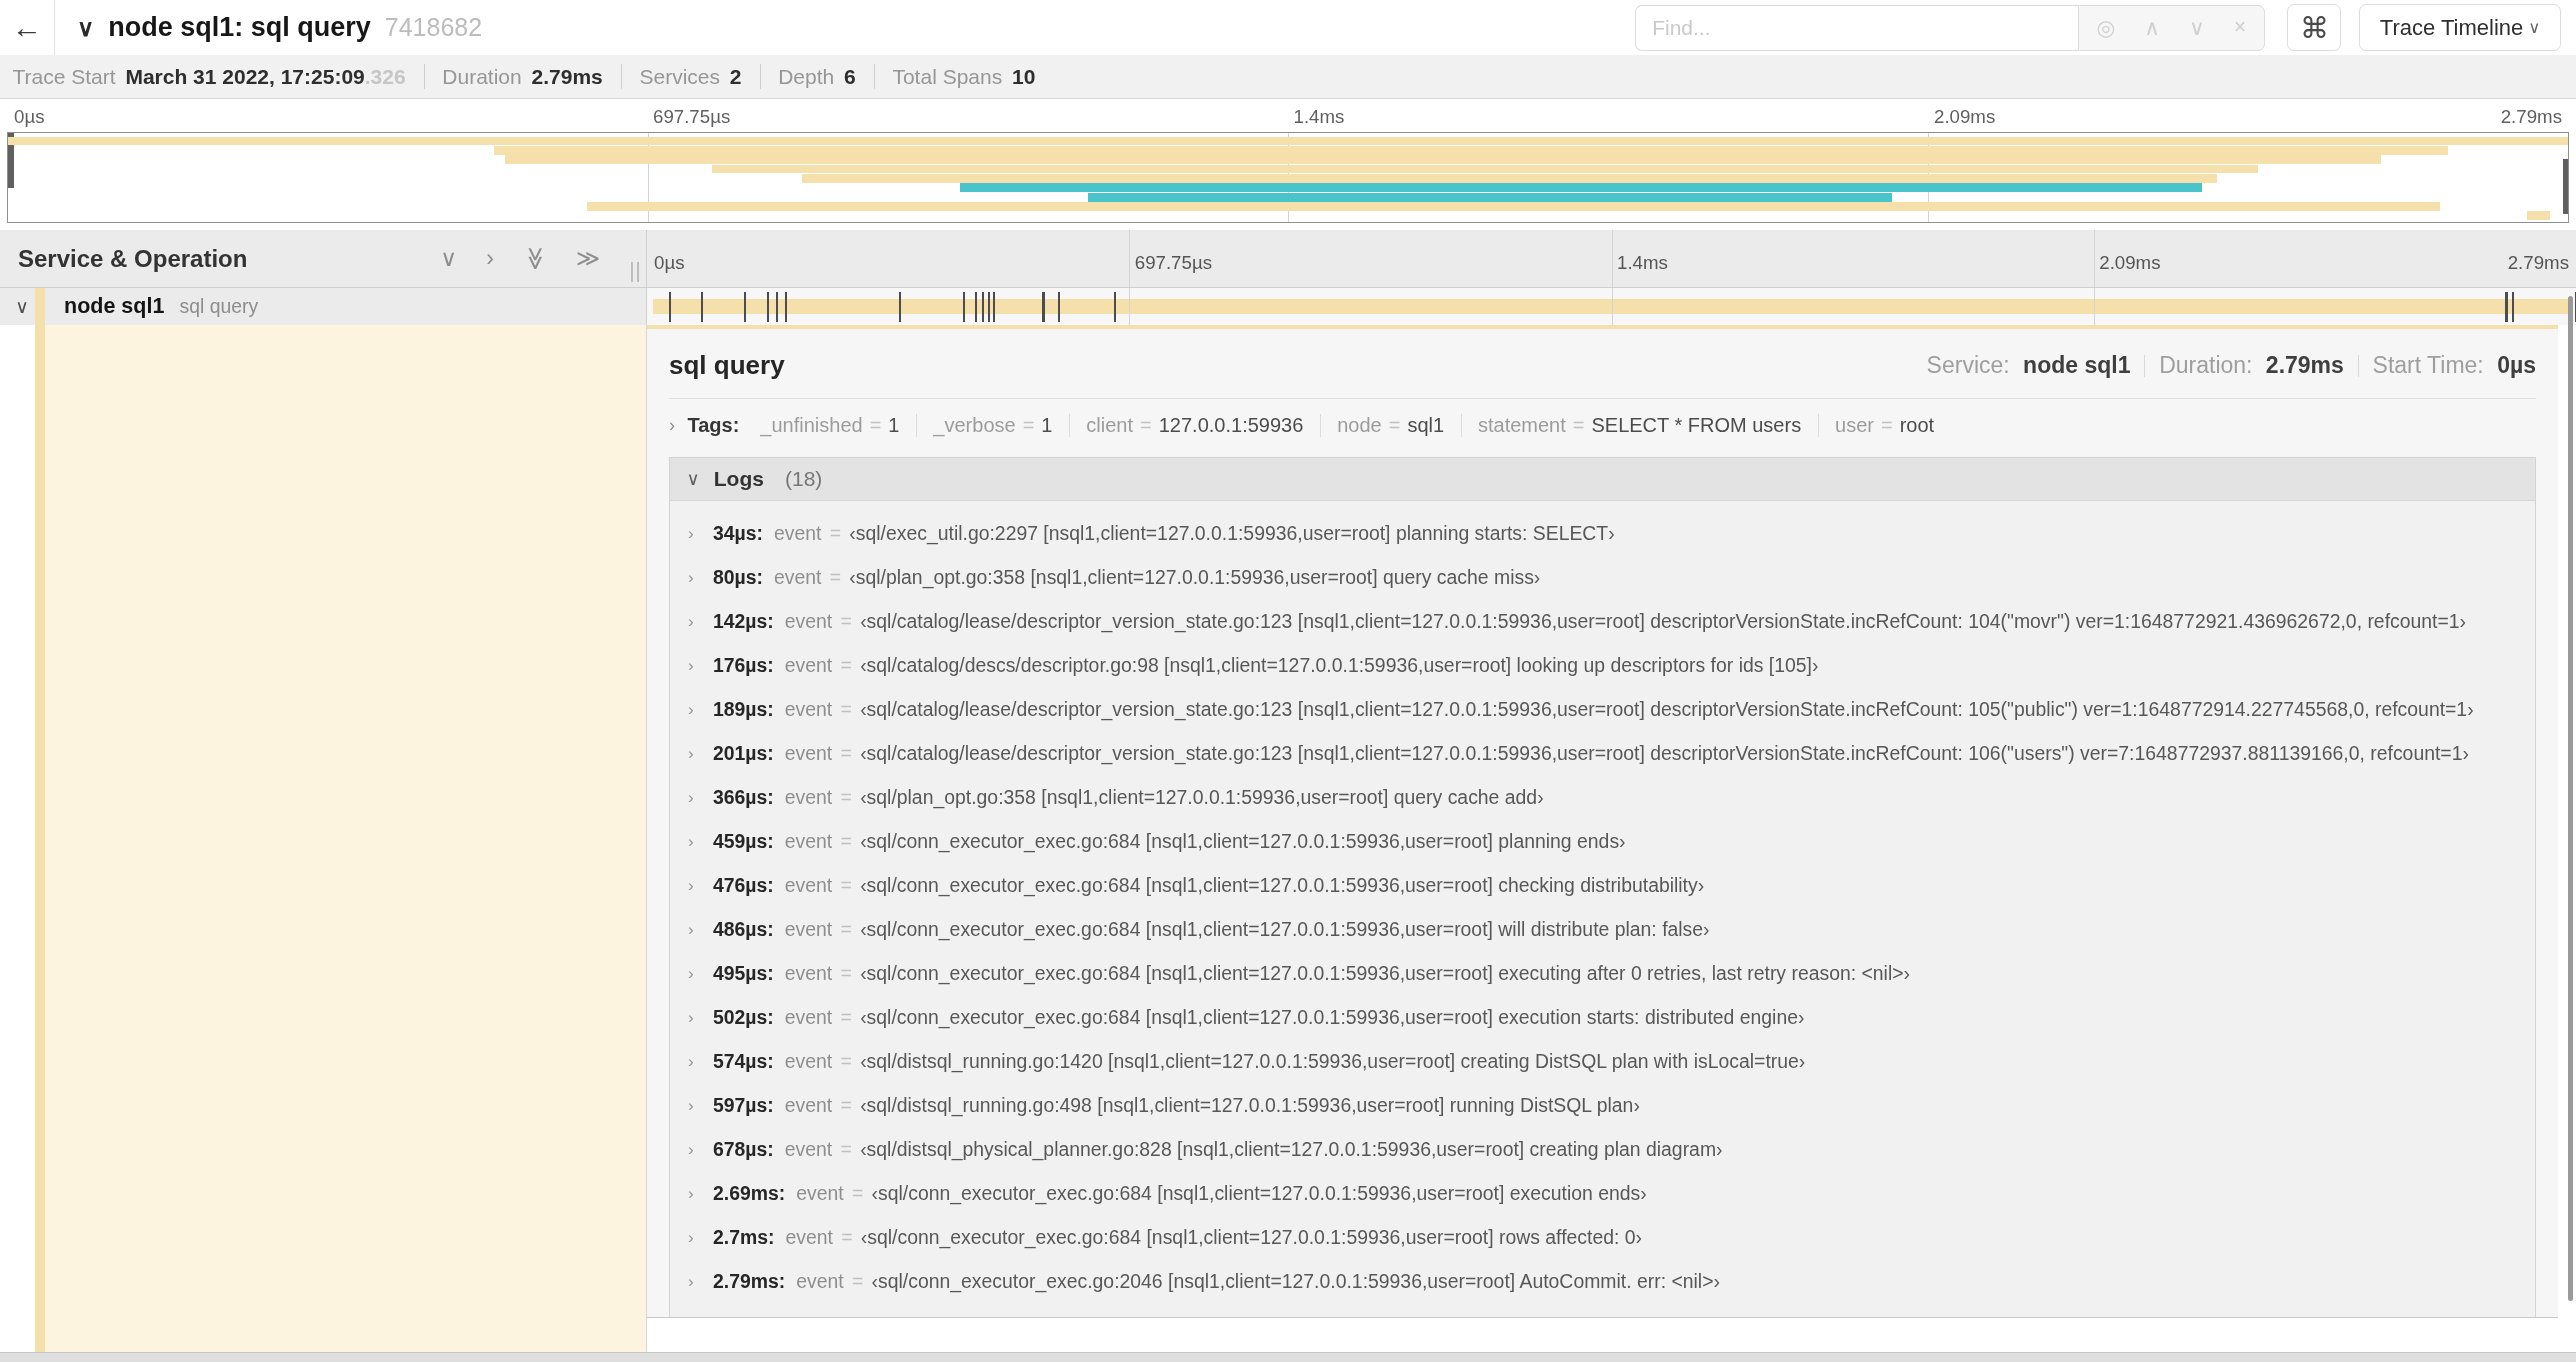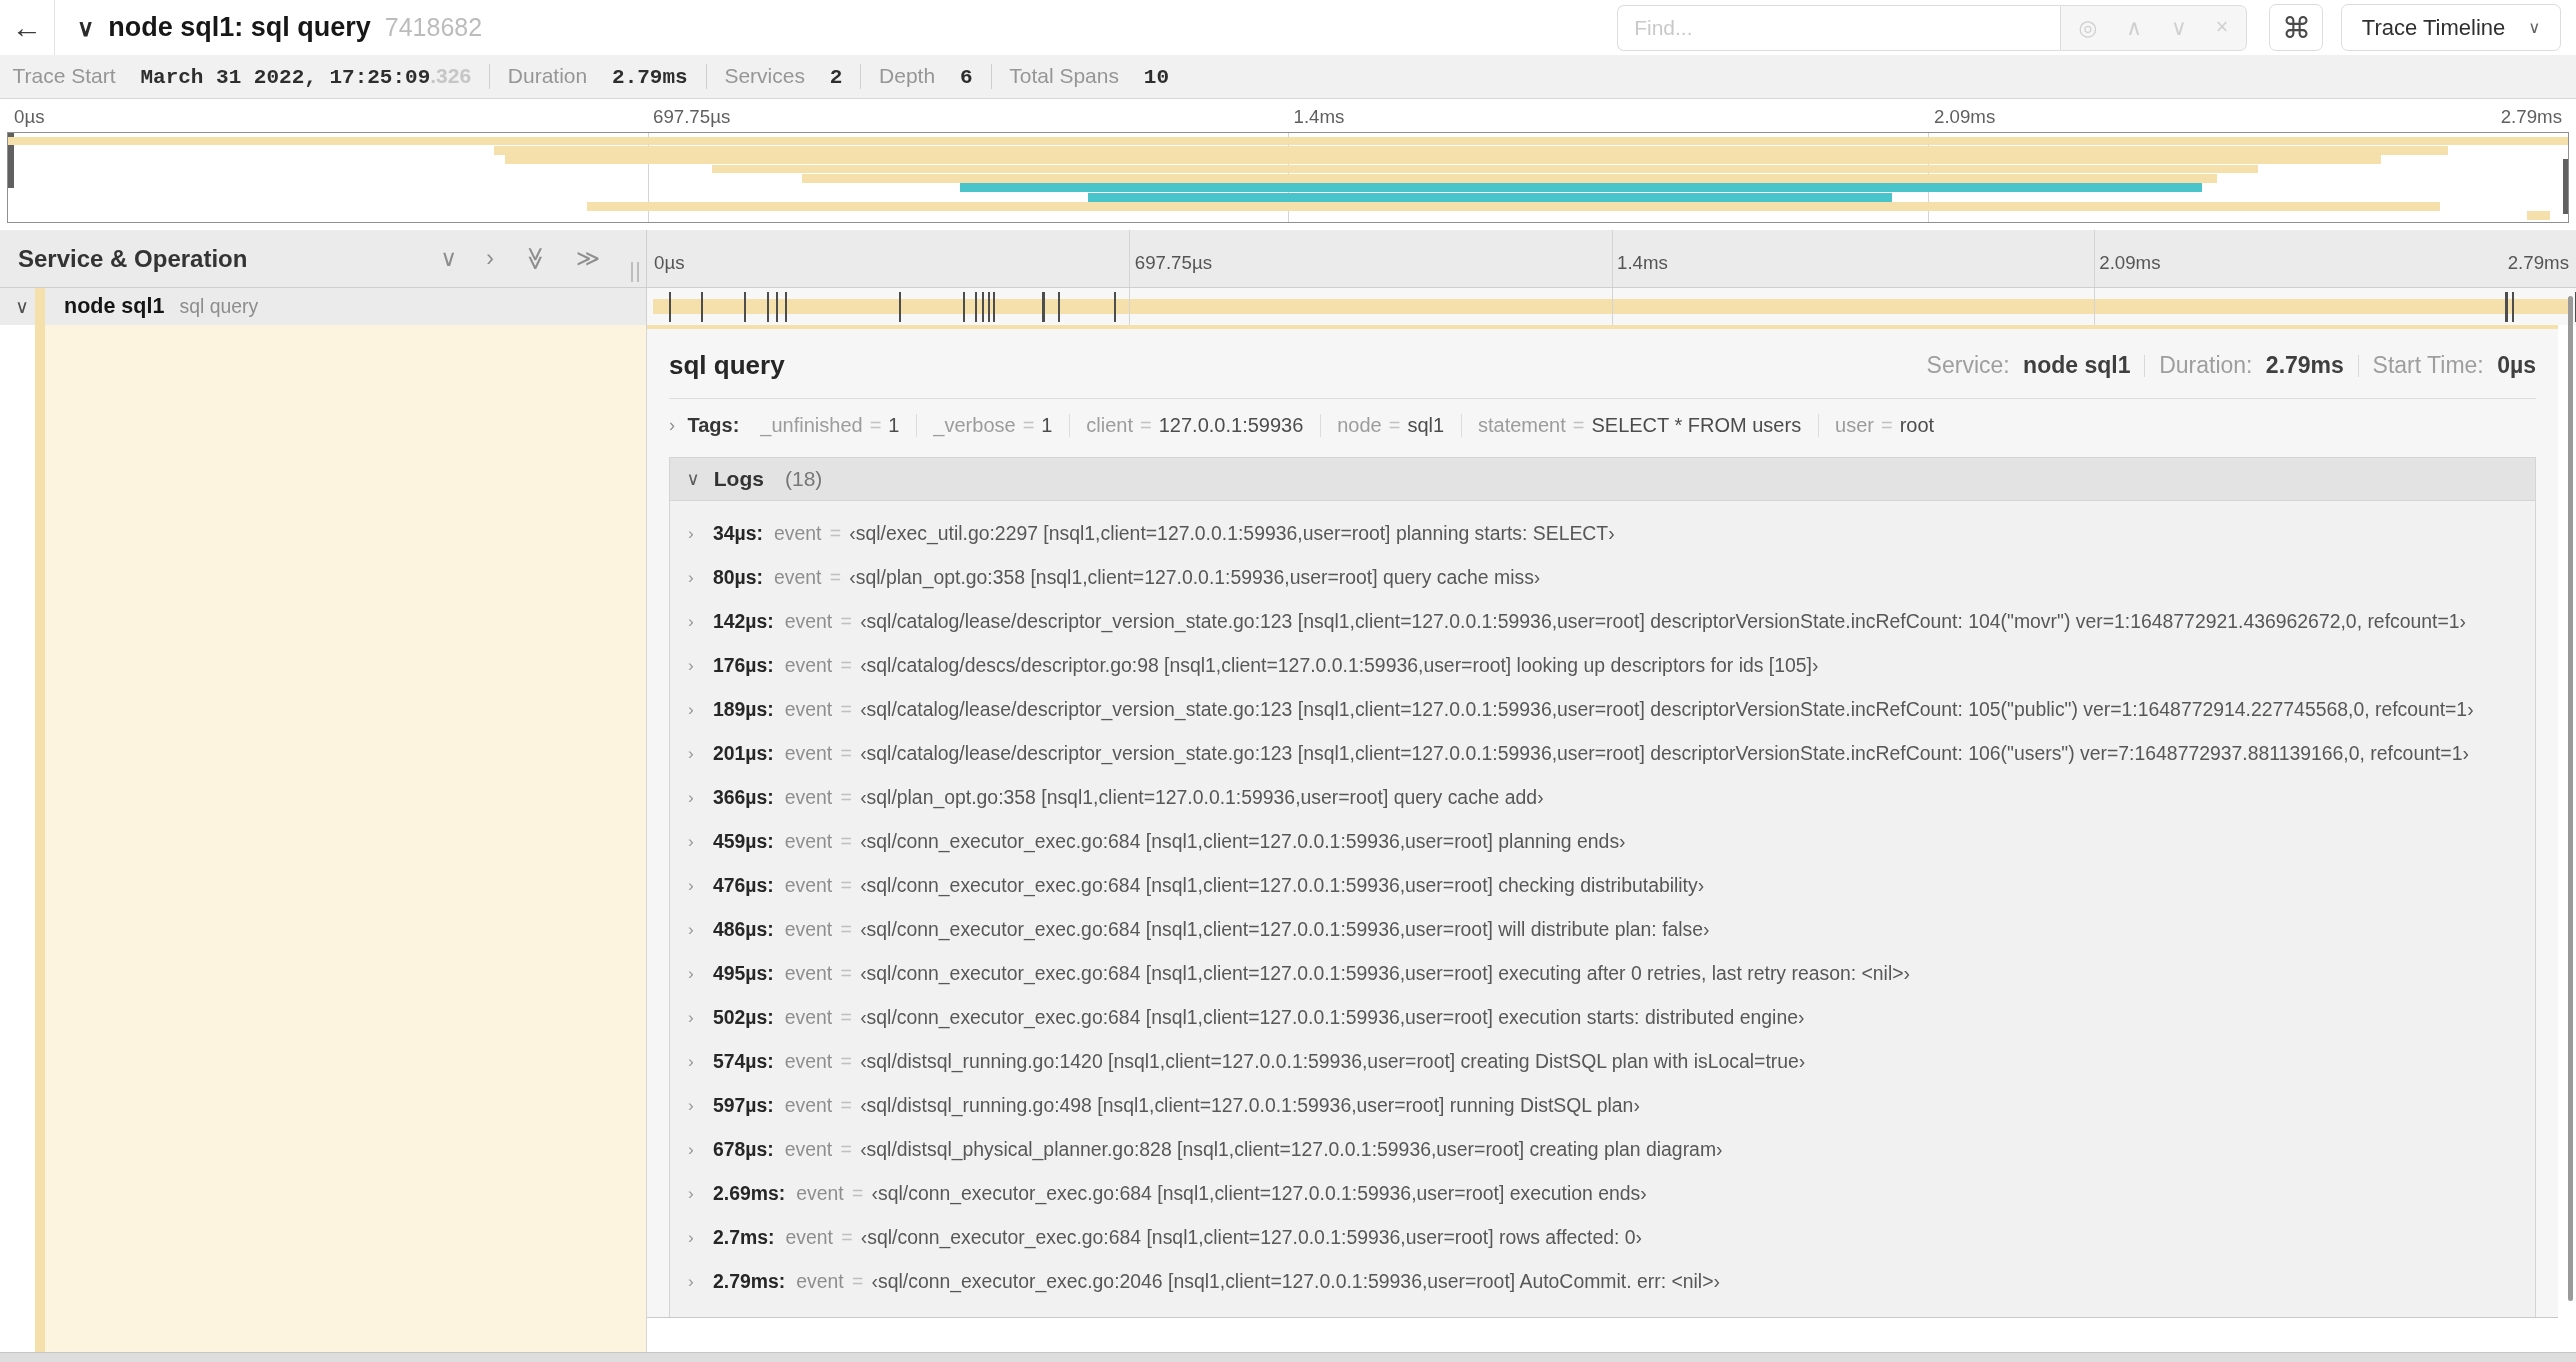--- a/index.html
+++ b/index.html
@@ -18,27 +18,27 @@
   .find-box { display:flex; height:46px;justify-content:space-between; }
   .find-input { width:443px; border:1.4px solid #dcdcdc; border-right:none; border-radius:7px 0 0 7px;
                 padding:0 16.6px; font-size:21px; color:#444; outline:none; font-family:inherit; }
   .find-input::placeholder { color:#c9c9c9; }
   .find-actions { display:flex; align-items:center; gap:29px; padding:0 18px; background:#f6f6f6;
                   border:1.4px solid #dcdcdc; border-radius:0 7px 7px 0; color:#d0d0d0; font-size:21.5px; }
   .find-actions span { cursor:pointer; }
   .kbd-btn { margin-left:22px; width:54px; height:47px; border:1.4px solid #dcdcdc; border-radius:7px;
              background:#fff; font-size:29px; color:#4a4a4a; display:flex; align-items:center; justify-content:center; cursor:pointer; }
   .view-btn { margin-left:18px; height:47px; border:1.4px solid #dcdcdc; border-radius:7px; background:#fff;
-              padding:0 19.4px; font-size:22px; color:#2f2f2f; display:flex; align-items:center; gap:23px; cursor:pointer; }
+              padding:0 19.4px; font-size:22px; color:#2f2f2f; display:flex; align-items:center; gap:5px; cursor:pointer; }
   .view-btn .chev-sm { font-size:16.6px; color:#666; }
 
   
   .summary-bar { height:44px; background:#f1f1f1; border-bottom:0.7px solid #d7d7d7; display:flex;
                  align-items:center; padding:0 12.5px; font-size:21px; color:#969696; }
-  .sum-item b { color:#2e2e2e; font-weight:700; margin-left:19px;font-family:Liberation Mono, monospace; }
+  .sum-item b { color:#2e2e2e; font-weight:700; margin-left:4px; }
   .sum-suffix { color:#c6c6c6; font-weight:700; }
   .v-div { width:0.7px; height:25px; background:#cfcfcf; margin:0 18px; flex:none; }
 
   
   .minimap { position:relative; padding:2.8px 7px 7px; }
   .mm-labels { position:relative; height:30.5px; font-size:18.7px; color:#5f5f5f; }
   .tick-label { position:absolute; top:50%; transform:translateY(-50%); white-space:nowrap; }
   .mm-canvas { position:relative; height:91px; border:1.4px solid #8f8f8f; background:#fff; overflow:hidden; cursor:crosshair; }
   .mm-span { position:absolute; height:8.3px; }
   .gridline { position:absolute; top:0; bottom:0; width:0.7px; background:#d4d4d4; }

